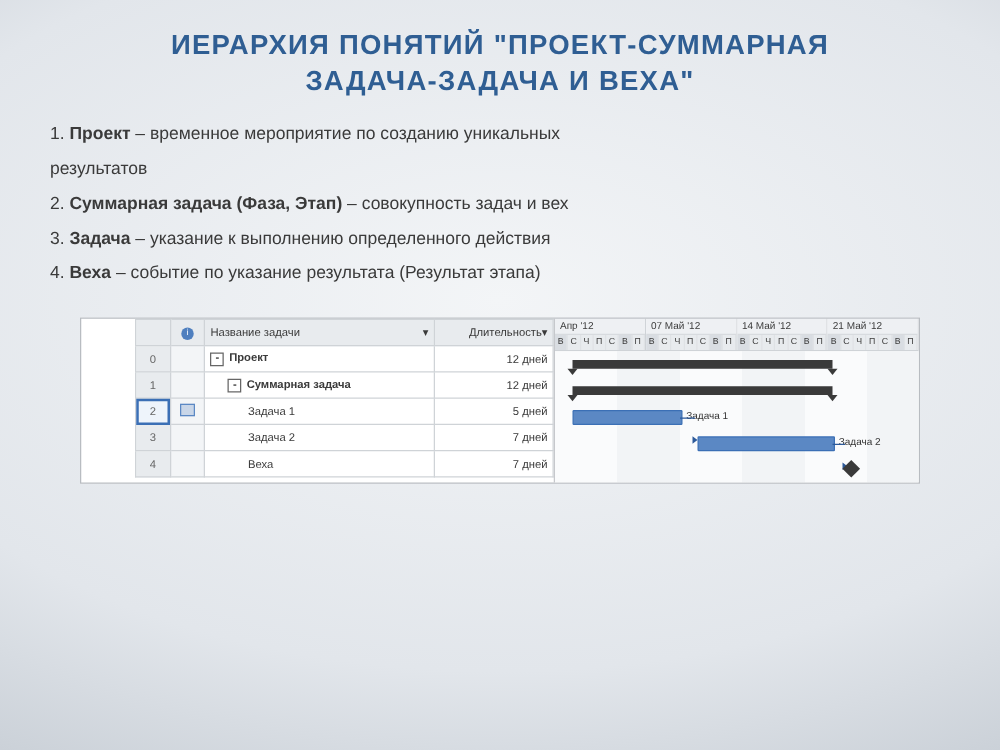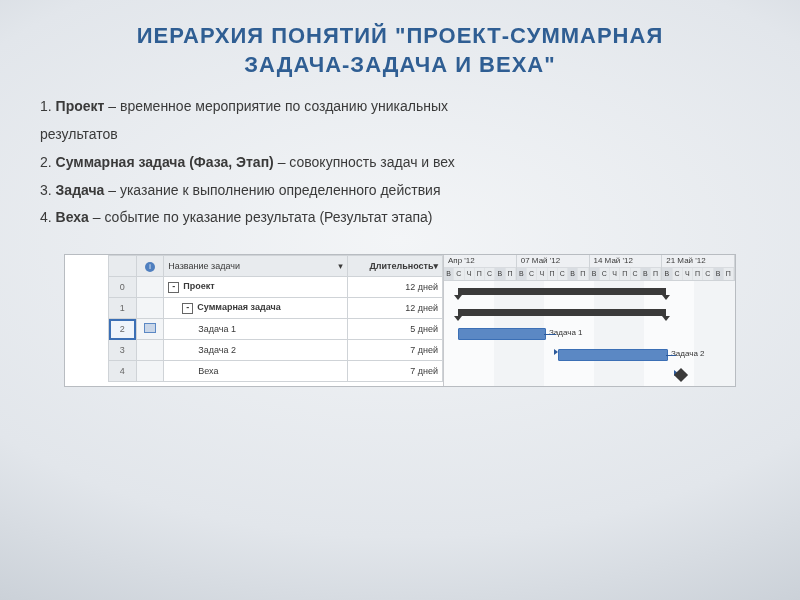--- a/index.html
+++ b/index.html
@@ -100,21 +100,21 @@
       <tbody>
           <tr class="hdr">
         <td class="rowhead"></td>
         <td class="info">
           <span style="display:inline-block;width:10px;height:10px;border-radius:50%;background:#4f7fbf;color:#fff;font-size:7px;line-height:10px;">i</span>
         </td>
         <td class="namecell">
           <span>Название задачи</span>
           <span style="float:right;">▾</span>
         </td>
-        <td class="durcell" style="font-weight:700">
+        <td class="durcell" style="font-weight:400">
           <span>Длительность</span>
           <span style="float:right;">▾</span>
         </td>
       </tr>
       <tr>
         <td class="rowhead">0</td>
             <td class="info"></td>
         <td class="namecell sum"><span class="minus">-</span><span>Проект</span></td>
         <td class="durcell">12 дней</td>
       </tr>

